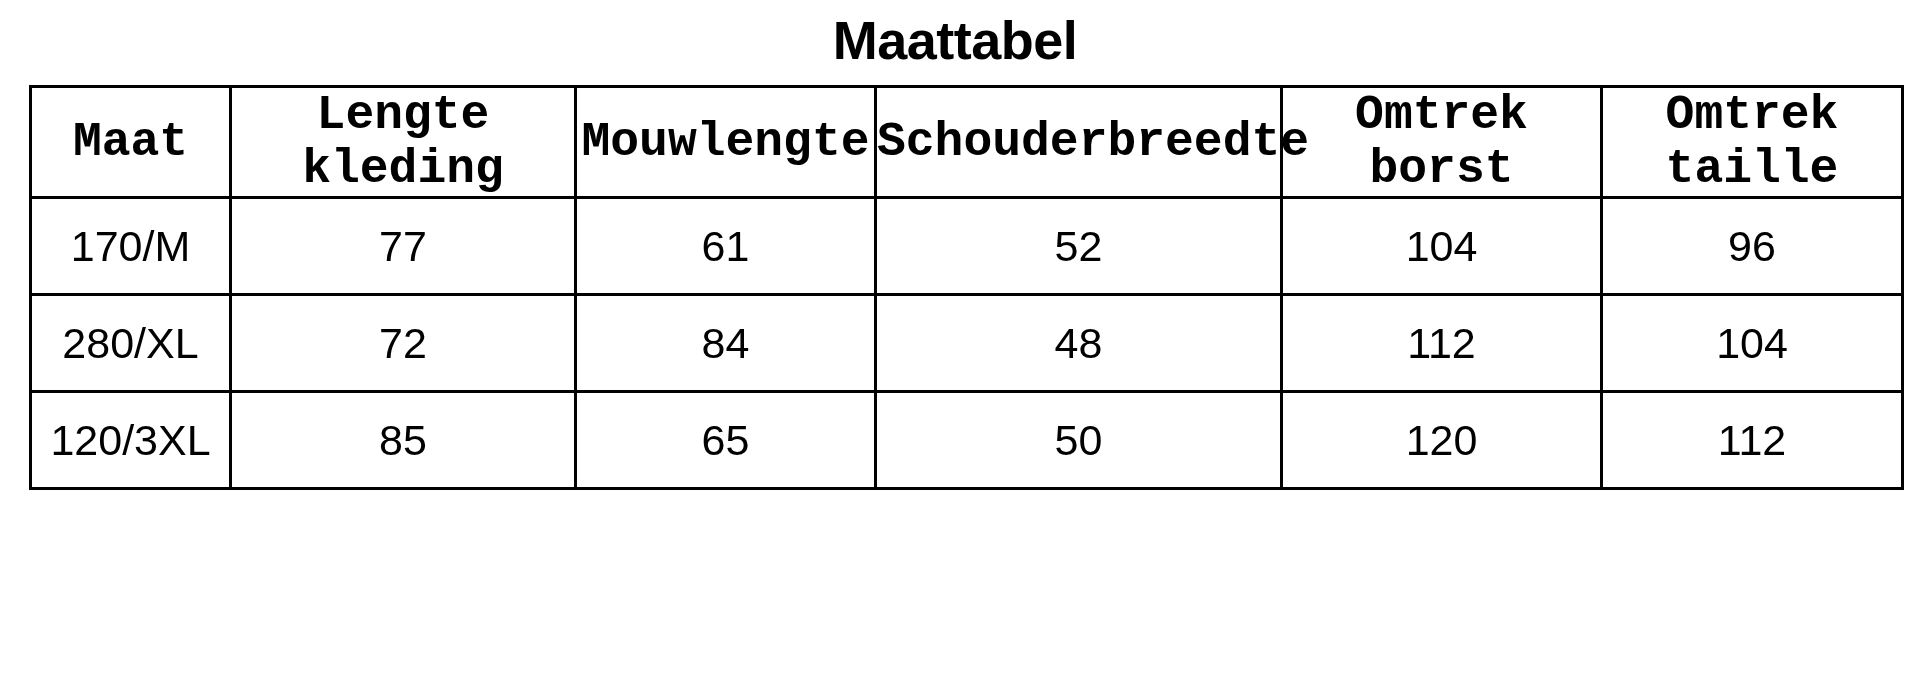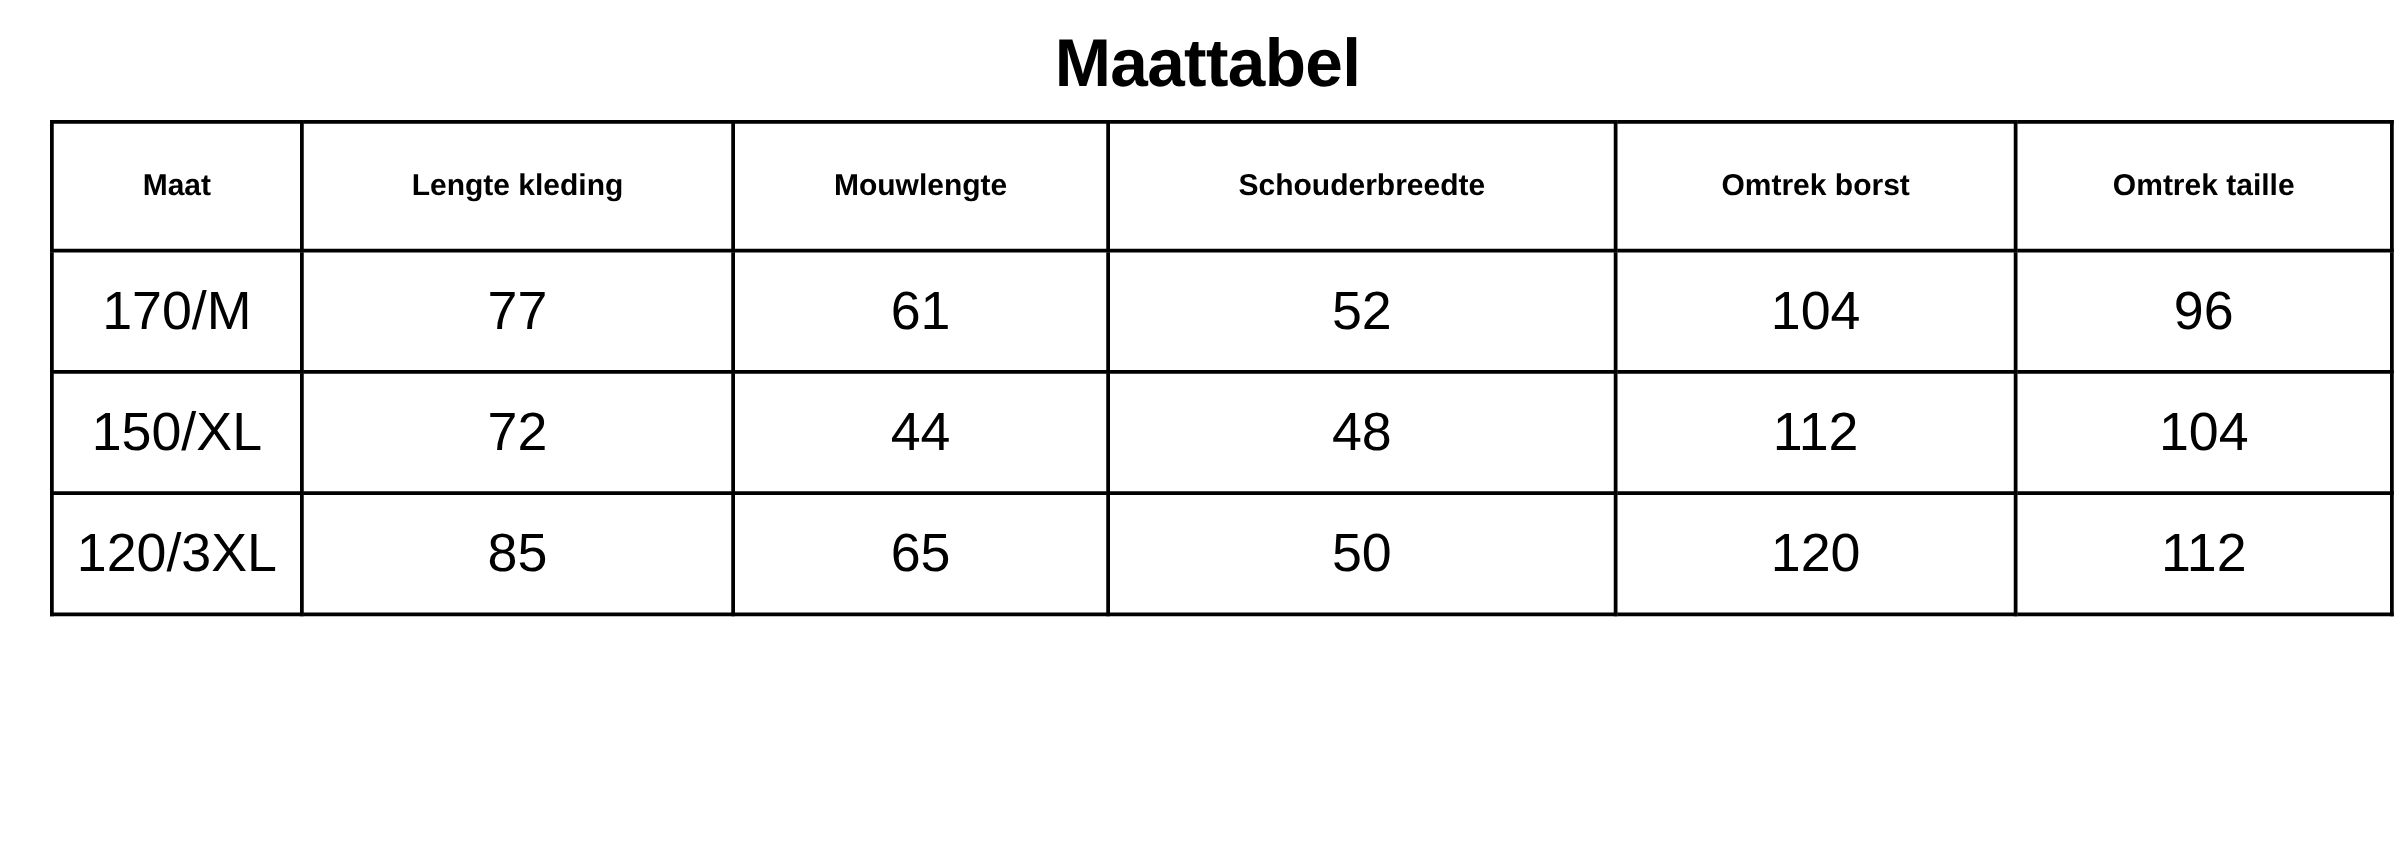--- a/index.html
+++ b/index.html
@@ -11,21 +11,21 @@
     width: 1920px;
     height: 694px;
     font-family: "Liberation Sans", sans-serif;
     color: #000000;
     overflow: hidden;
   }
   .page {
     width: 1920px;
     height: 694px;
     box-sizing: border-box;
-    padding: 16px;
+    padding: 5px;
     position: relative;
   }
   .title {
     text-align: center;
     font-size: 54px;
     font-weight: bold;
     letter-spacing: -0.5px;
     line-height: 1;
     padding-top: 8px;
     padding-bottom: 18px;
@@ -46,23 +46,24 @@
   table.size-table th,
   table.size-table td {
     border: 3px solid #000000;
     text-align: center;
     vertical-align: middle;
     padding: 0;
     height: 94px;
     color: #000000;
   }
   table.size-table th {
-    font-size: 24px;
+    font-size: 48px;
     font-weight: bold;
     height: 100px;
+    font-family: Liberation Mono, monospace;
   }
   table.size-table td {
     font-size: 43px;
     font-weight: normal;
   }
   col.c0 { width: 200px; }
   col.c1 { width: 345px; }
   col.c2 { width: 300px; }
   col.c3 { width: 406px; }
   col.c4 { width: 320px; }
@@ -98,23 +99,23 @@
       <tbody>
         <tr>
           <td>170/M</td>
           <td>77</td>
           <td>61</td>
           <td>52</td>
           <td>104</td>
           <td>96</td>
         </tr>
         <tr>
-          <td>150/XL</td>
+          <td>280/XL</td>
           <td>72</td>
-          <td>44</td>
+          <td>84</td>
           <td>48</td>
           <td>112</td>
           <td>104</td>
         </tr>
         <tr>
           <td>120/3XL</td>
           <td>85</td>
           <td>65</td>
           <td>50</td>
           <td>120</td>

